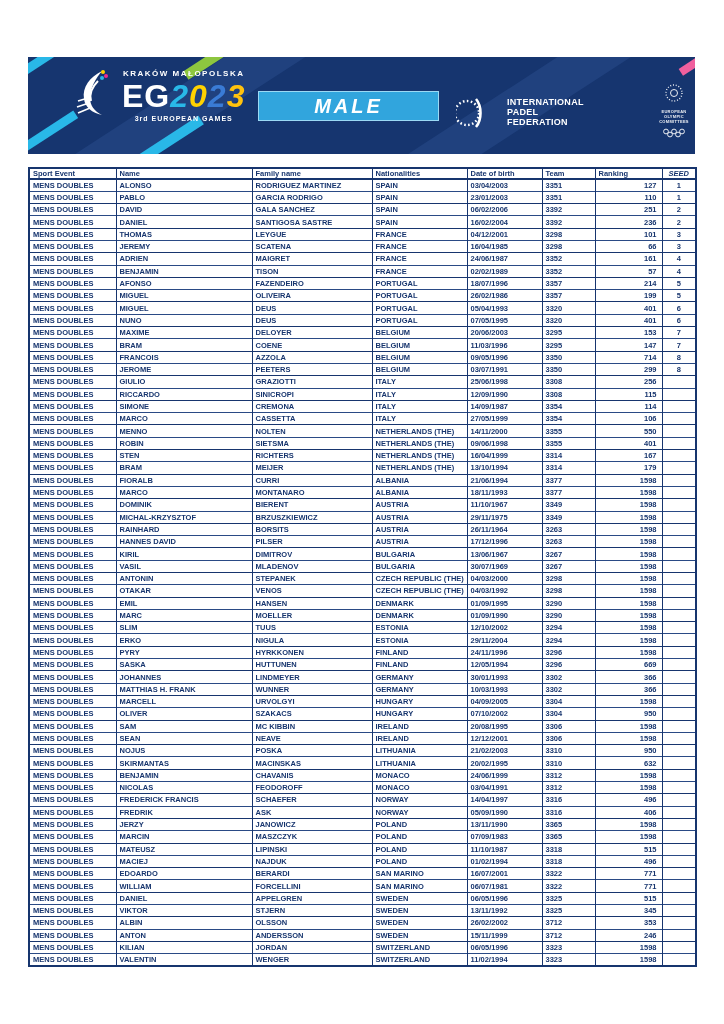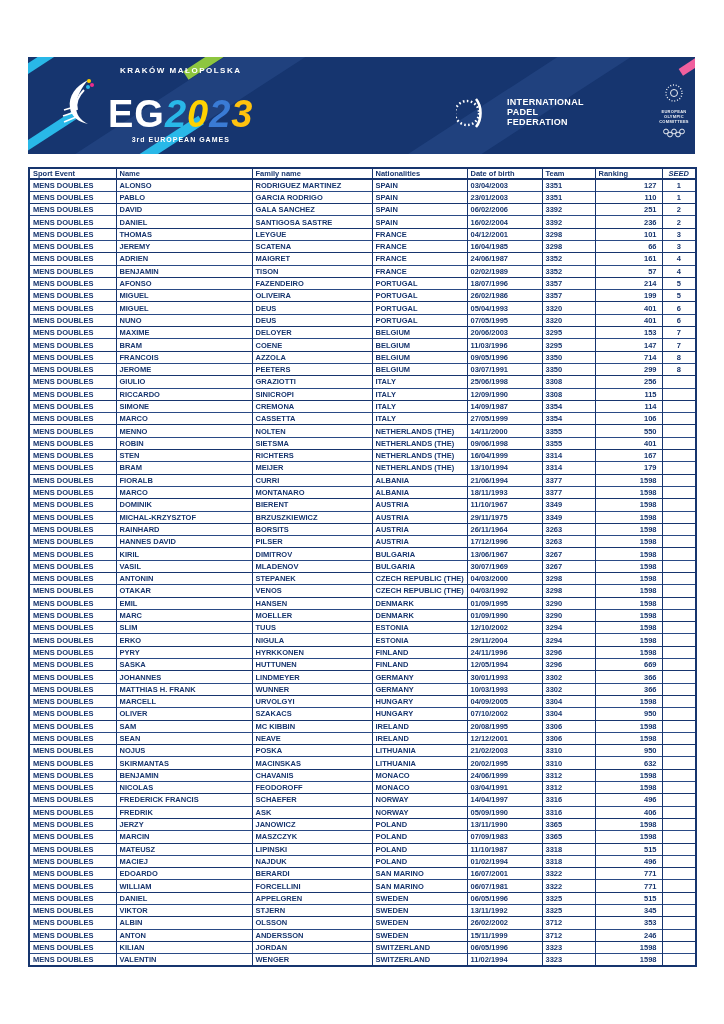--- a/index.html
+++ b/index.html
@@ -8,24 +8,24 @@
     font-family:"Liberation Sans",sans-serif;color:#17356e;overflow:hidden;
   }
   
   .banner{
     position:absolute;left:28px;top:57px;width:667px;height:97px;
     background:#16356f;overflow:hidden;
   }
   .stripe{position:absolute;transform:rotate(-33deg);transform-origin:center;}
   .band{background:rgba(70,110,180,0.22);}
   .banner-content{position:absolute;inset:0;}
-  .brand{position:absolute;left:30px;top:10px;display:flex;align-items:center;gap:8px;}
+  .brand{position:absolute;left:44px;top:10px;display:flex;align-items:center;gap:8px;}
   .brand-text{display:flex;flex-direction:column;align-items:center;line-height:1;}
   .brand-city{color:#fff;font-size:8px;font-weight:700;letter-spacing:1.5px;white-space:nowrap;}
-  .brand-eg{display:flex;align-items:baseline;font-weight:800;font-style:italic;font-size:38px;letter-spacing:1px;margin-top:20px;}
+  .brand-eg{display:flex;align-items:baseline;font-weight:800;font-style:italic;font-size:32px;letter-spacing:1px;margin-top:2px;}
   .brand-eg .eg{color:#ffffff;font-style:normal;}
   .brand-sub{color:#fff;font-size:7px;font-weight:700;letter-spacing:1px;margin-top:3px;white-space:nowrap;}
   .male-box{
     position:absolute;left:230px;top:34px;width:181px;height:30px;
     background:#31a5dd;border:1px solid #9bd9f4;box-sizing:border-box;
     display:flex;align-items:center;justify-content:center;
   }
   .male-label{color:#fff;font-size:20px;font-weight:800;font-style:italic;letter-spacing:3px;}
   .ipf{position:absolute;left:428px;top:36px;display:flex;align-items:center;gap:21px;}
   .ipf-text{color:#fff;font-size:9px;font-weight:800;line-height:1.08;letter-spacing:.3px;}
@@ -86,20 +86,23 @@
             <span class="eg">EG</span>
             <span style="color: rgb(41, 184, 232);">2</span>
             <span style="color: rgb(255, 210, 0);">0</span>
             <span style="color: rgb(58, 123, 213);">2</span>
             <span style="color: rgb(255, 194, 14);">3</span>
         </span>
         <span class="brand-sub">3rd EUROPEAN GAMES</span>
       </div>
     </div>
 
+    <div class="male-box">
+      <span class="male-label">MALE</span>
+    </div>
 
     <div class="ipf">
       <svg width="30" height="40" viewBox="0 0 30 40">
         <circle cx="11" cy="20" r="12" fill="none" stroke="#ffffff" stroke-width="2.4" stroke-dasharray="1.6 2.4"></circle>
         <path d="M20 6 C26 13 26 27 20 34" fill="none" stroke="#ffffff" stroke-width="2.6"></path>
       </svg>
       <div class="ipf-text">
         <div>INTERNATIONAL</div>
         <div>PADEL</div>
         <div>FEDERATION</div>

